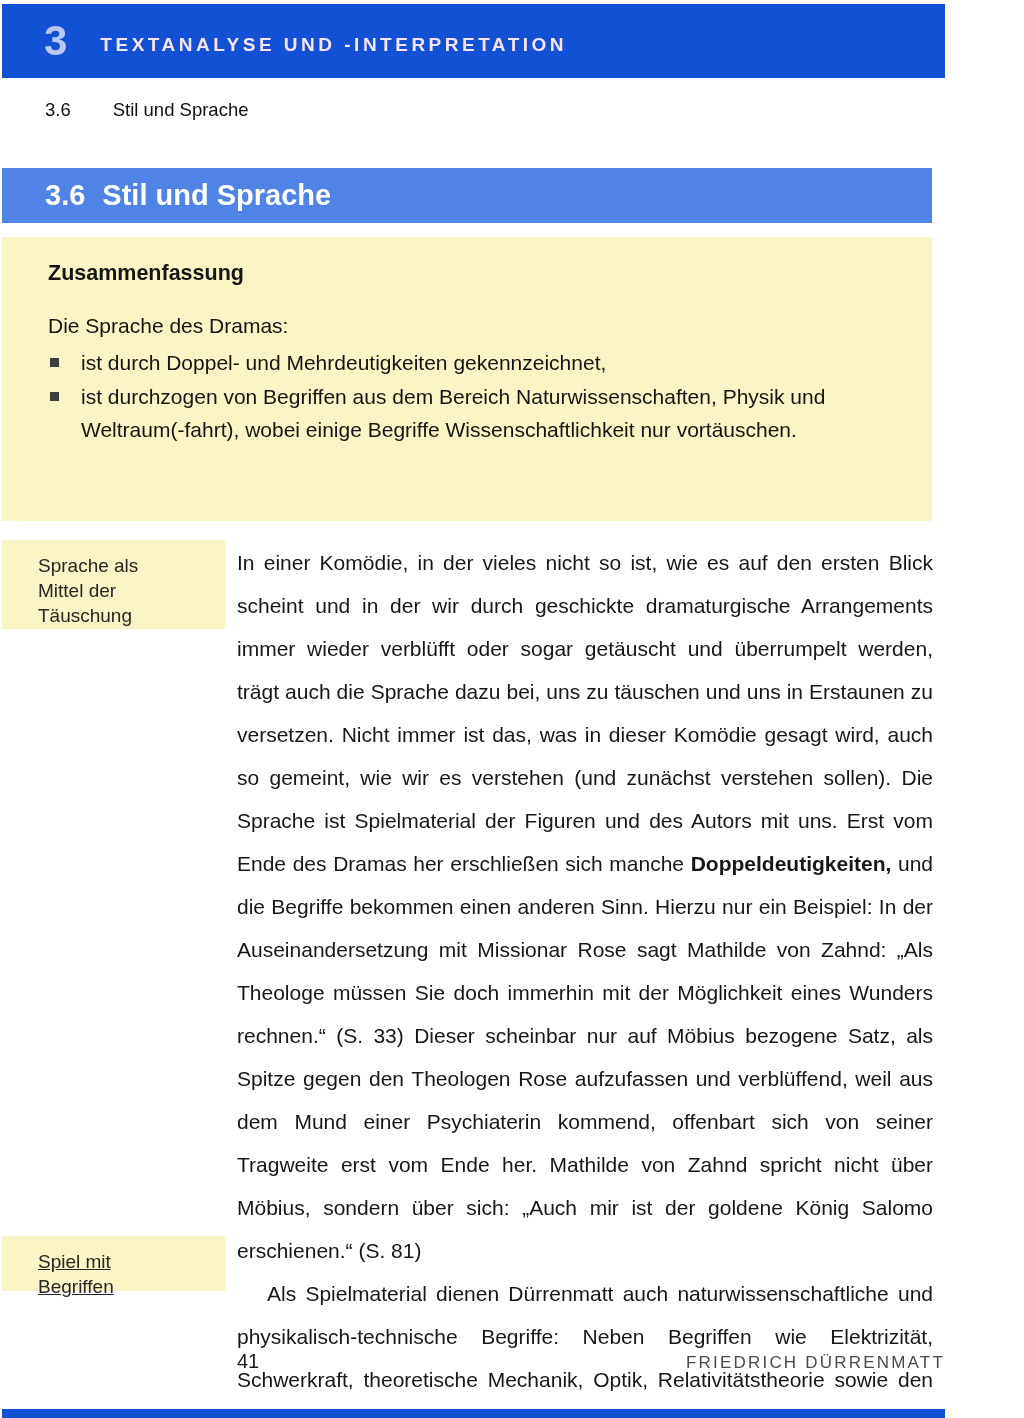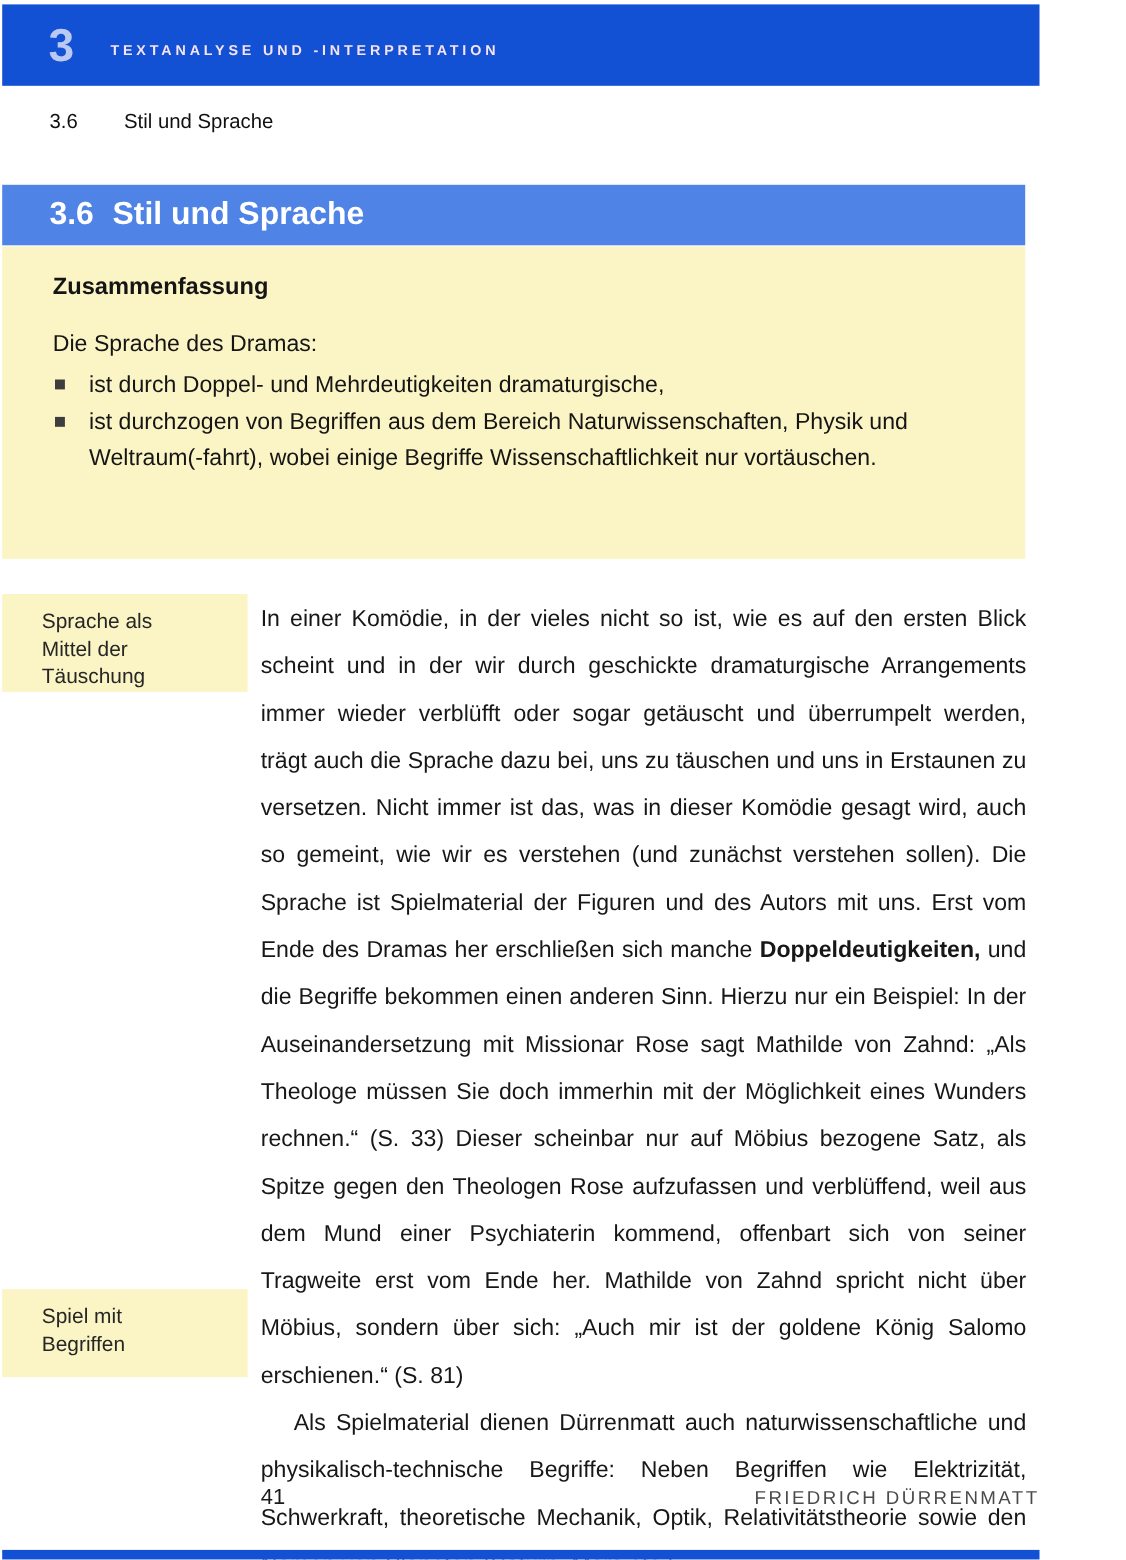--- a/index.html
+++ b/index.html
@@ -16,21 +16,21 @@
     position:absolute; left:2px; top:4px; width:943px; height:74px;
     background:#1250d4;
     display:flex; align-items:center;
   }
   .chapter-num {
     margin-left:42px;
     font-size:42px; font-weight:bold; color:#b9c9f2; line-height:1;
   }
   .chapter-title {
     margin-left:33px; position:relative; top:4px;
-    font-size:13px; font-weight:bold; letter-spacing:3.5px;
+    font-size:19px; font-weight:bold; letter-spacing:3.5px;
     color:#f7e3f2;
   }
 
   
   .breadcrumb {
     position:absolute; left:45px; top:99px;
     font-size:18.5px; color:#101010;
     display:flex;
   }
   .breadcrumb .crumb-label { margin-left:42px; }
@@ -40,21 +40,21 @@
     position:absolute; left:2px; top:168px; width:930px; height:55px;
     background:#4f83e6; color:#ffffff;
     display:flex; align-items:center;
     font-weight:bold; font-size:29px;
   }
   .section-bar .sec-num { margin-left:43px; }
   .section-bar .sec-title { margin-left:17px; }
 
   
   .summary-box {
-    position:absolute; left:2px; top:224px; width:930px; height:284px;
+    position:absolute; left:2px; top:237px; width:930px; height:284px;
     background:#fbf4c4; box-sizing:border-box;
     padding:24px 30px 0 46px;
     color:#151515;
   }
   .summary-title { font-size:21.5px; font-weight:bold; }
   .summary-intro { margin-top:28px; font-size:21px; }
   .summary-list {
     margin:8px 0 0 0; padding:0; list-style:none;
     font-size:21px; line-height:33.5px;
   }
@@ -66,21 +66,21 @@
 
   
   .margin-note {
     position:absolute; left:2px; width:223px;
     background:#fbf4c4; box-sizing:border-box;
     padding:13px 8px 0 36px;
     font-size:19px; line-height:25px; color:#262626;
     white-space:pre-line;
   }
   .margin-note.note-1 { top:540px; height:89px; }
-  .margin-note.note-2 { top:1172px; height:80px; }
+  .margin-note.note-2 { top:1236px; height:55px;text-decoration:underline; }
 
   
   .body-col {
     position:absolute; left:237px; top:541px; width:696px;
     font-size:21px; line-height:43px; color:#171717;
     text-align:justify;
     -webkit-hyphens:auto; hyphens:auto;
   }
   .body-col p { margin:0; }
   .body-col p.indented { text-indent:30px; }
@@ -119,21 +119,21 @@
 
   <div class="section-bar">
     <span class="sec-num">3.6</span>
     <span class="sec-title">Stil und Sprache</span>
   </div>
 
   <div class="summary-box">
     <div class="summary-title">Zusammenfassung</div>
     <div class="summary-intro">Die Sprache des Dramas:</div>
     <ul class="summary-list">
-      <li>ist durch Doppel- und Mehrdeutigkeiten dramaturgische,</li>
+      <li>ist durch Doppel- und Mehrdeutigkeiten gekennzeichnet,</li>
       <li>ist durchzogen von Begriffen aus dem Bereich Naturwissenschaften, Physik und Weltraum(-fahrt), wobei einige Begriffe Wissenschaftlichkeit nur vortäuschen.</li>
     </ul>
   </div>
 
   <div class="margin-note note-1">Sprache als
 Mittel der
 Täuschung</div>
 
   <div class="body-col">
     <p><span>In einer Komödie, in der vieles nicht so ist, wie es auf den ersten Blick scheint und in der wir durch geschickte dramaturgische Arrangements immer wieder verblüfft oder sogar getäuscht und überrumpelt werden, trägt auch die Sprache dazu bei, uns zu täuschen und uns in Erstaunen zu versetzen. Nicht immer ist das, was in dieser Komödie gesagt wird, auch so gemeint, wie wir es verstehen (und zunächst verstehen sollen). Die Sprache ist Spielmaterial der Figuren und des Autors mit uns. Erst vom Ende des Dramas her erschließen sich manche </span><b>Doppeldeutigkeiten,</b><span> und die Begriffe bekommen einen anderen Sinn. Hierzu nur ein Beispiel: In der Auseinandersetzung mit Missionar Rose sagt Mathilde von Zahnd: „Als Theologe müssen Sie doch immerhin mit der Möglichkeit eines Wunders rechnen.“ (S. 33) Dieser scheinbar nur auf Möbius bezogene Satz, als Spitze gegen den Theologen Rose aufzufassen und verblüffend, weil aus dem Mund einer Psychiaterin kommend, offenbart sich von seiner Tragweite erst vom Ende her. Mathilde von Zahnd spricht nicht über Möbius, sondern über sich: „Auch mir ist der goldene König Salomo erschienen.“ (S. 81)</span></p>

